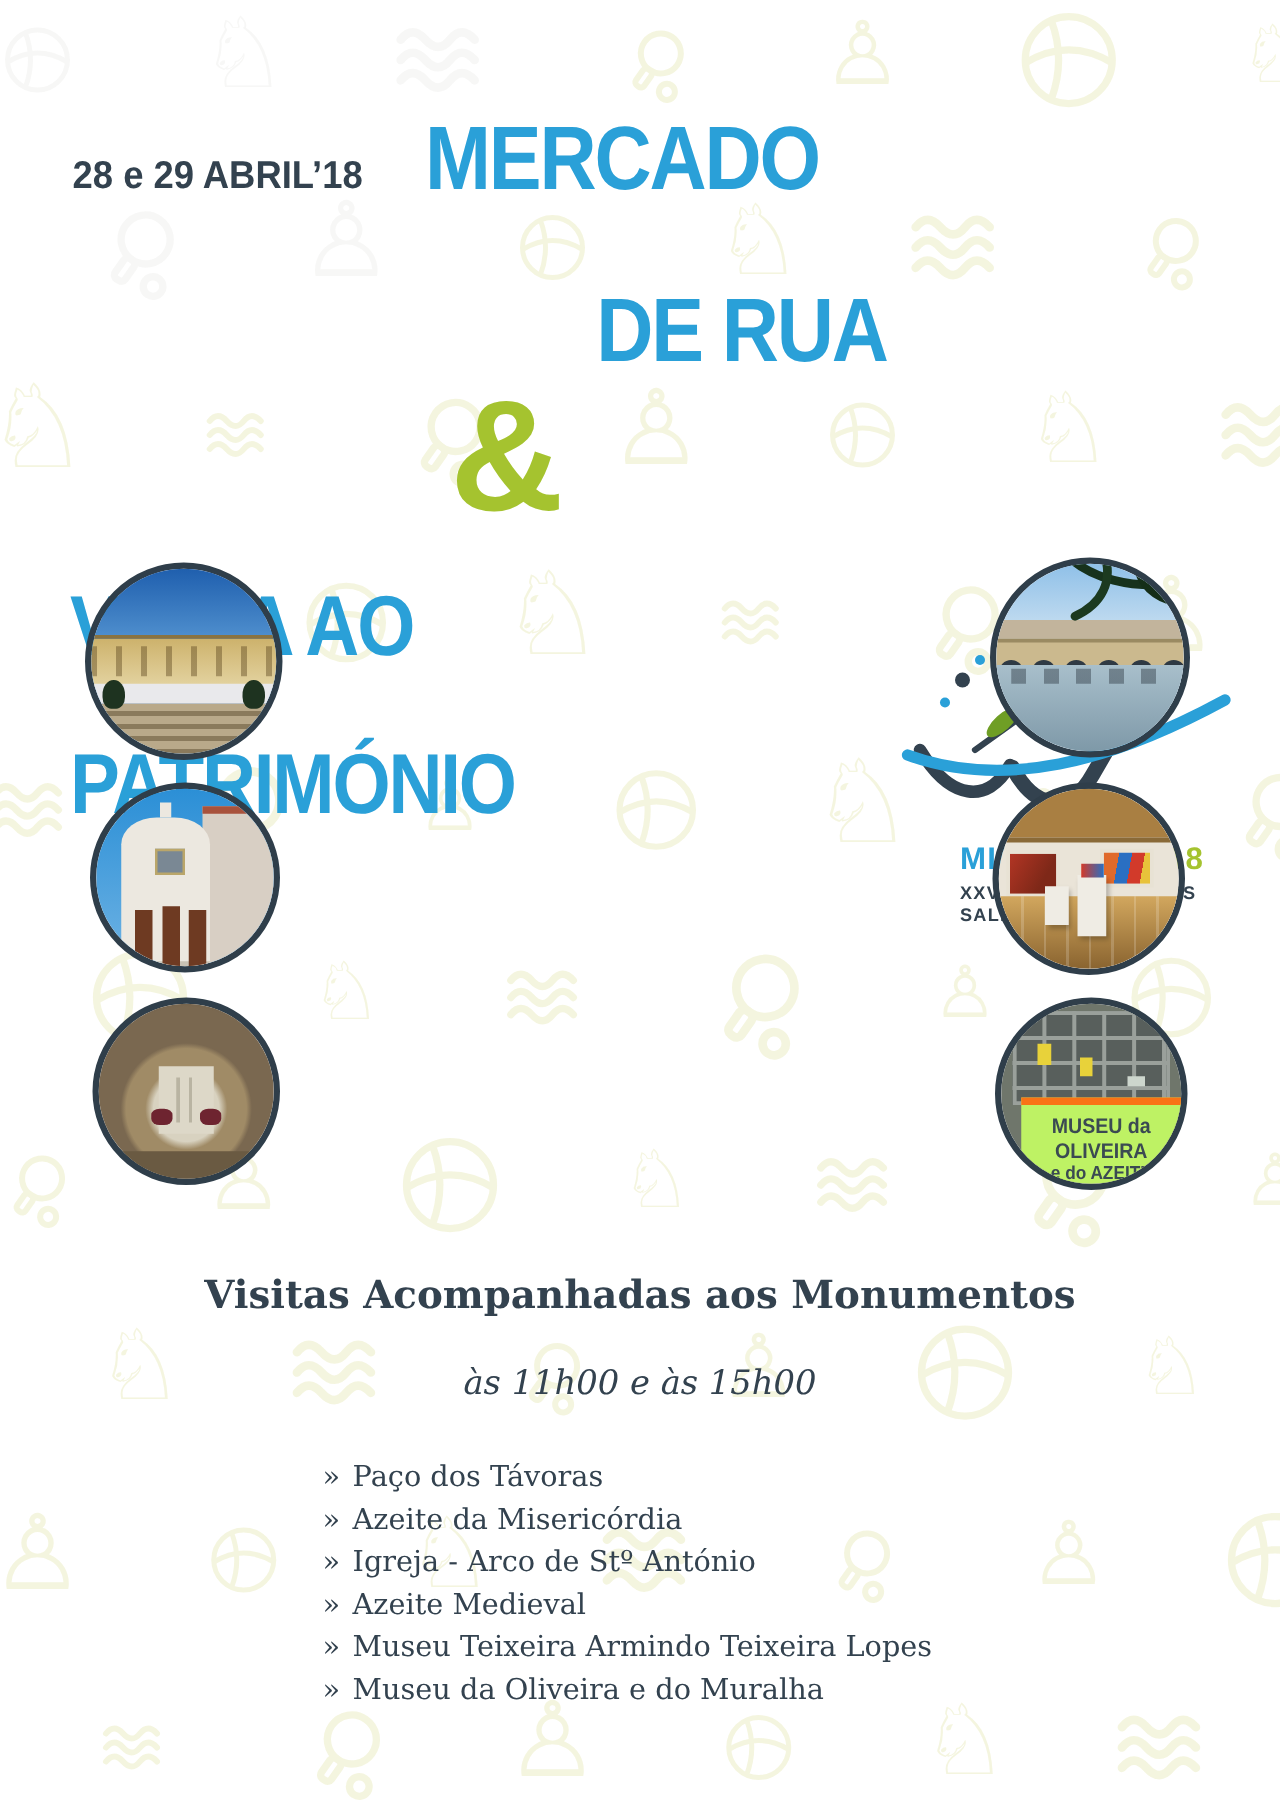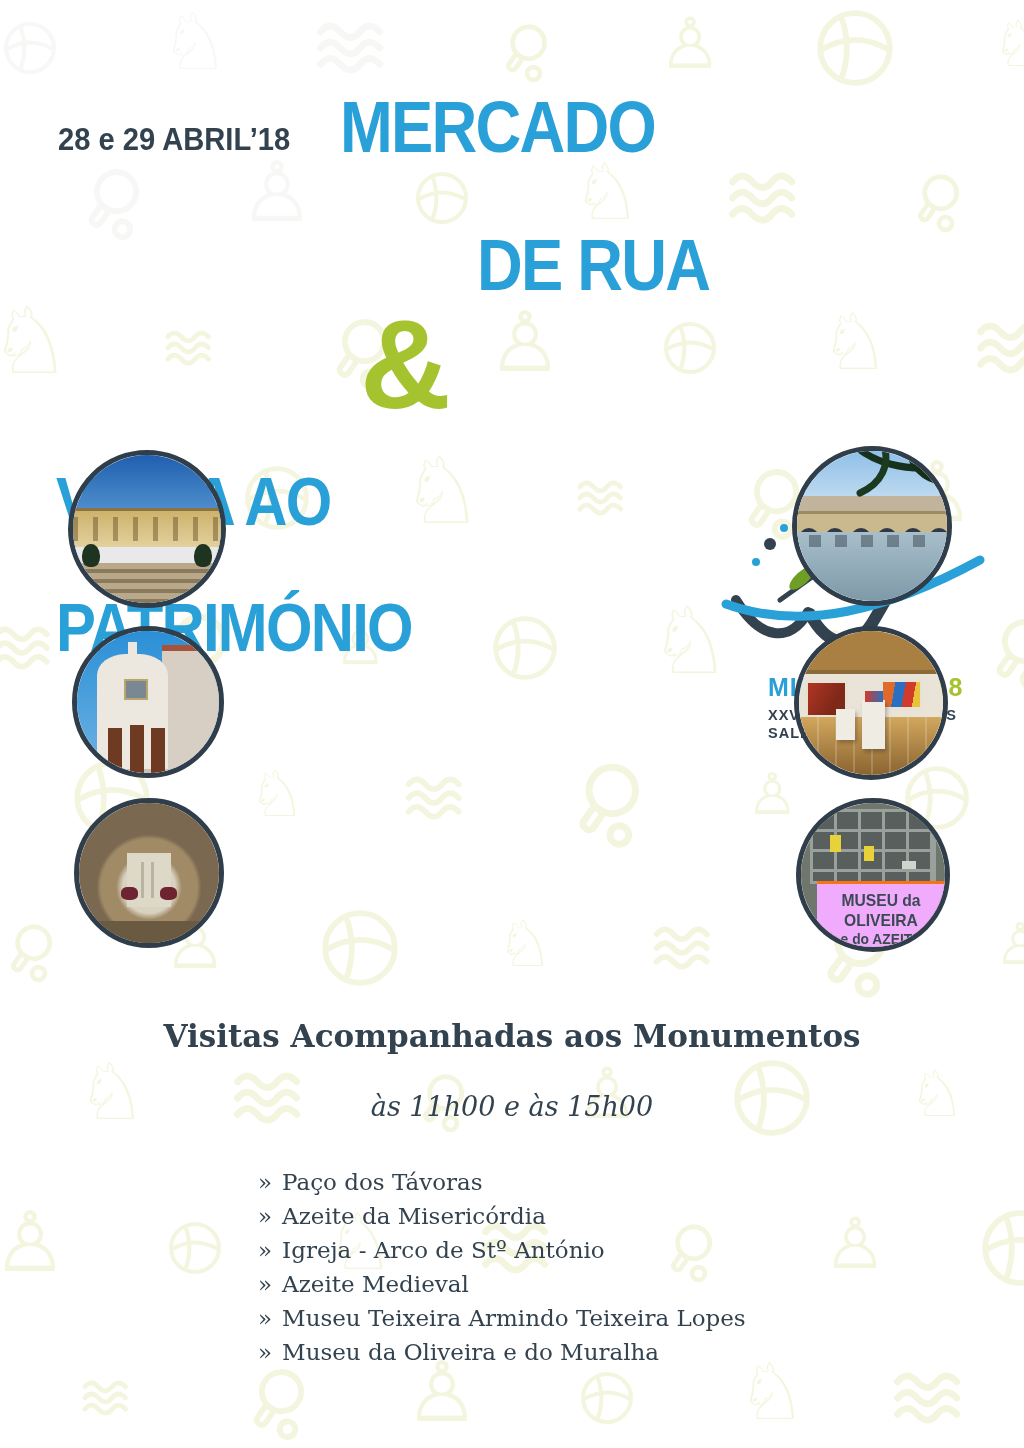--- a/index.html
+++ b/index.html
@@ -40,21 +40,21 @@
   .photo{position:absolute;border-radius:50%;overflow:hidden;border:5px solid #2f3e4a;z-index:1;}
   .photo > div{position:absolute;}
   .ph-l1{left:68px;top:450px;width:148px;height:148px;}
   .ph-l2{left:72px;top:626px;width:142px;height:142px;}
   .ph-l3{left:74px;top:798px;width:140px;height:140px;}
   .ph-r1{left:792px;top:446px;width:150px;height:150px;}
   .ph-r2{left:794px;top:626px;width:144px;height:144px;}
   .ph-r3{left:796px;top:798px;width:144px;height:144px;}
 
   
-  .mus-band{left:16px;right:0;bottom:0;height:44%;background:#f0abfc;border-top:3px solid #f97316;}
+  .mus-band{left:16px;right:0;bottom:0;height:44%;background:#bef264;border-top:6px solid #f97316;}
   .mus-lbl{position:absolute;left:0;right:0;top:12%;text-align:center;
            font-family:"Liberation Sans",sans-serif;font-weight:bold;color:#3b4a52;
            font-size:17px;line-height:1.15;transform:scaleX(.92);}
   .mus-lbl .l2{font-size:15px;}
 </style>
 </head>
 <body>
 
 <div class="page">
 

